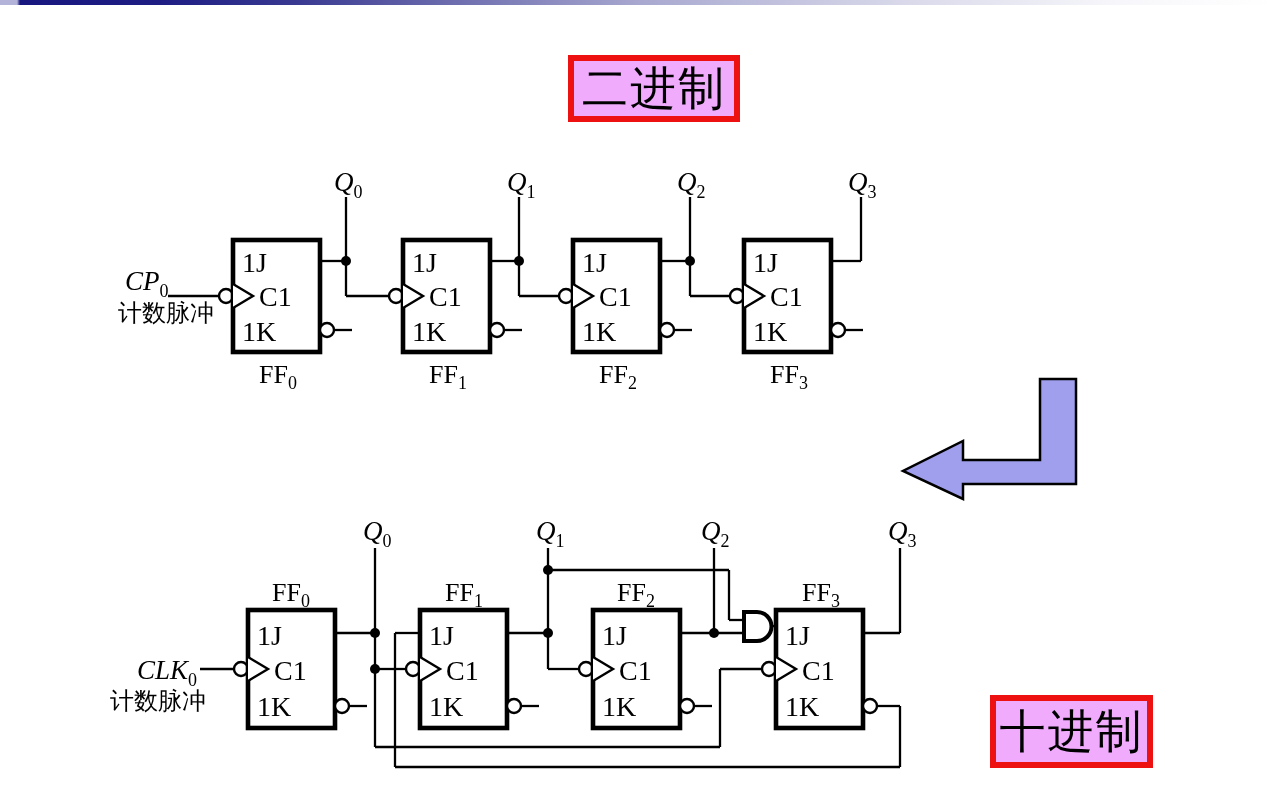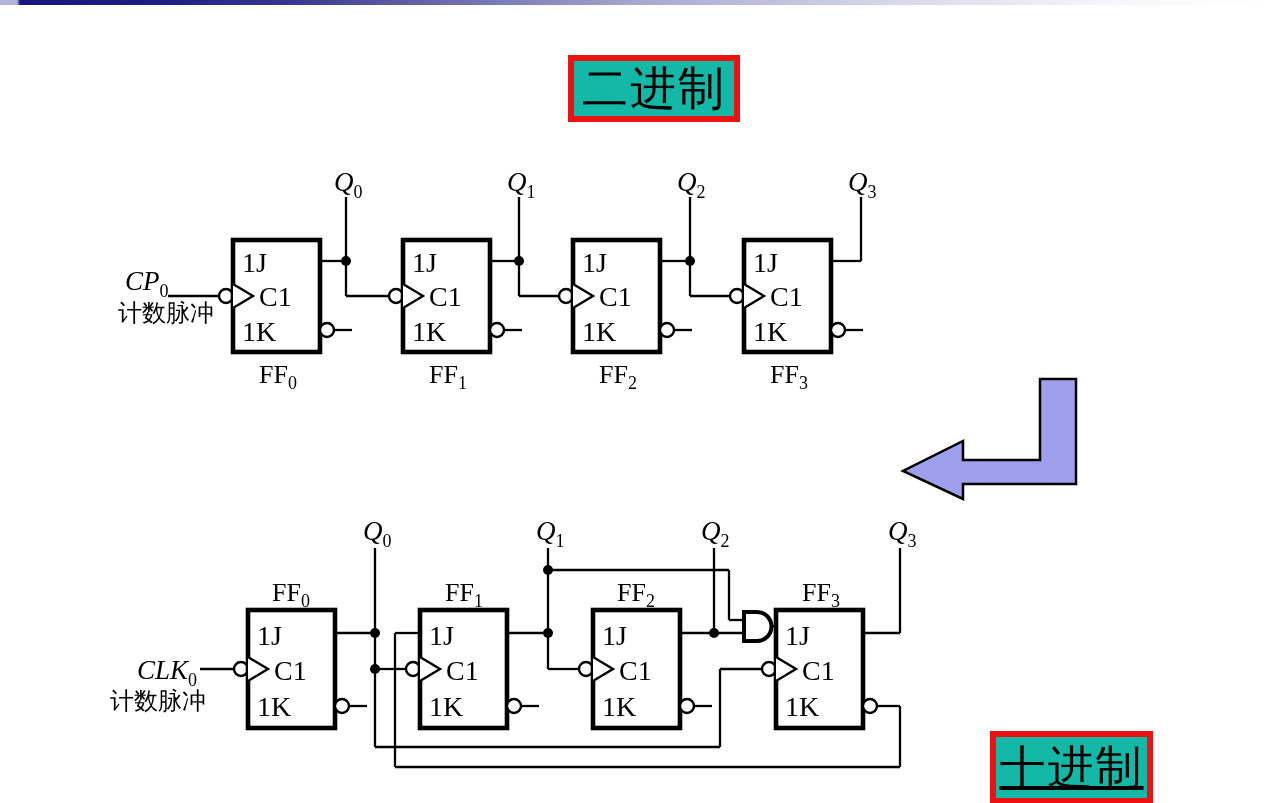--- a/index.html
+++ b/index.html
@@ -9,27 +9,27 @@
     font-family:"Liberation Serif", serif;
   }
   .topbar {
     position:absolute; left:0; top:0; width:1275px; height:5px;
     background:linear-gradient(90deg,
       #b3b3d9 0px, #b3b3d9 17px, #17177f 20px, #1d1d84 160px,
       #3a3a92 300px, #6f6fb0 460px, #a8a8d0 640px,
       #d8d8ea 900px, #f7f7fb 1120px, #ffffff 1275px);
   }
   .title-box {
-    position:absolute; border:6px solid #ee1111; background:#14b8a6;
+    position:absolute; border:6px solid #ee1111; background:#f0abfc;
     display:flex; align-items:center; justify-content:center;
     font-size:46px; color:#000; letter-spacing:2px;
     font-family:"Liberation Serif", serif;
   }
   .title-binary  { left:568px; top:55px;  width:160px; height:55px; }
-  .title-decimal { left:990px; top:731px; width:151px; height:61px;text-decoration:underline; }
+  .title-decimal { left:990px; top:695px; width:151px; height:61px; }
 
   svg { position:absolute; left:0; top:0; }
   .wire   { stroke:#000; stroke-width:2.3; fill:none; }
   .box    { stroke:#000; stroke-width:4.6; fill:none; }
   .bubble { stroke:#000; stroke-width:2.4; fill:#ffffff; }
   .tri    { stroke:#000; stroke-width:2.4; fill:#ffffff; }
   .dot    { fill:#000; stroke:none; }
   .and    { stroke:#000; stroke-width:4;  fill:#ffffff; }
   text    { fill:#000; font-family:"Liberation Serif", serif; }
   .pin      { font-size:28px; }

